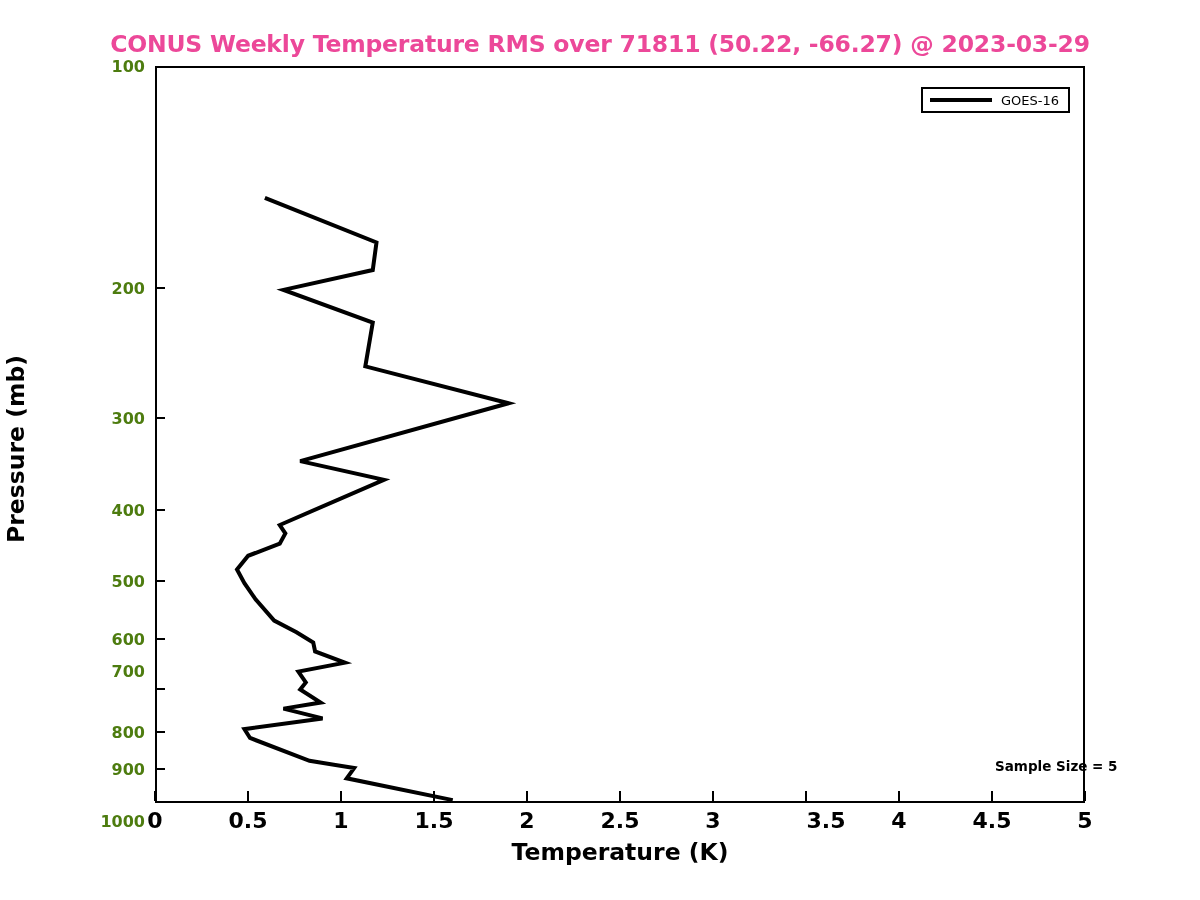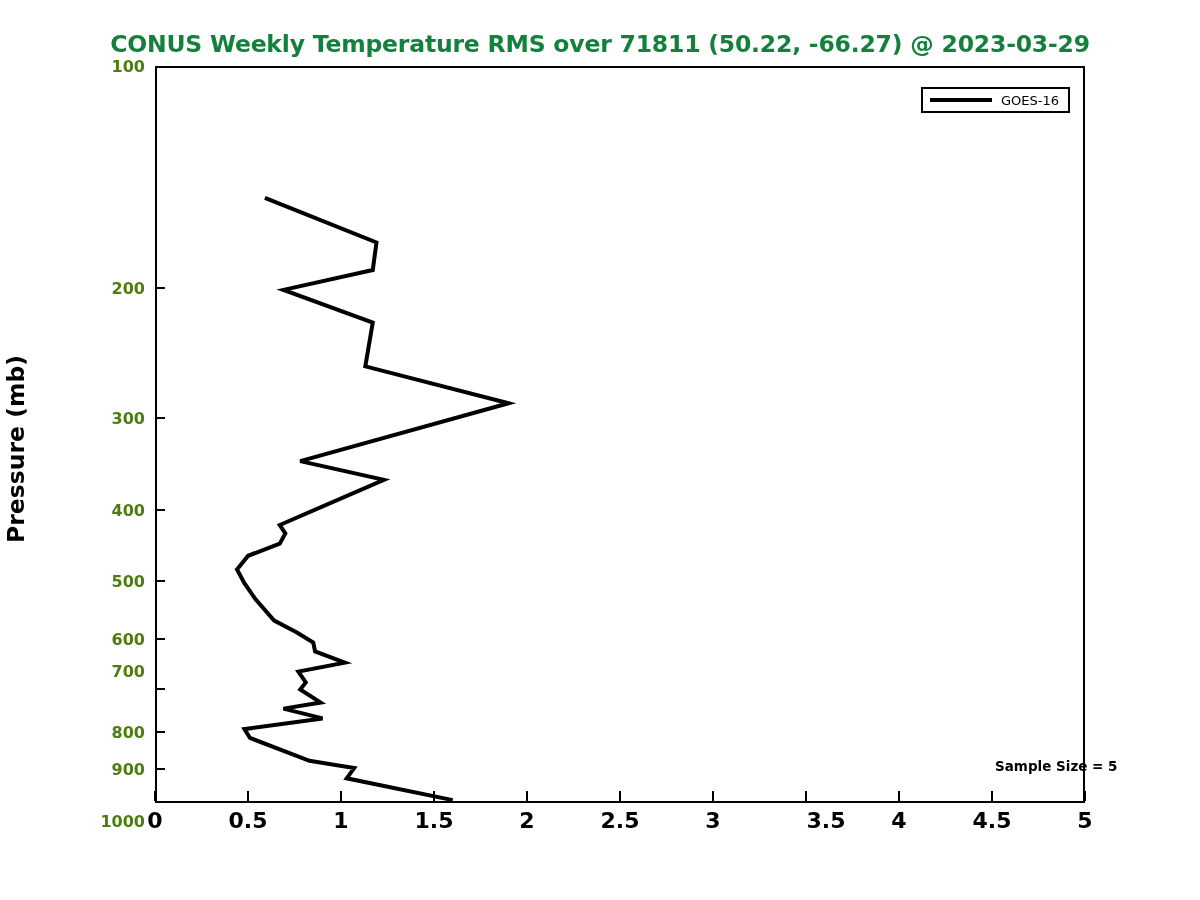--- a/index.html
+++ b/index.html
@@ -21,21 +21,21 @@
   }
   
   #chart-title {
     position: absolute;
     left: 0;
     top: 30px;
     width: 1200px;
     text-align: center;
     font-size: 23.5px;
     font-weight: bold;
-    color: #15803d;
+    color: #ec4899;
     letter-spacing: -0.2px;
     white-space: nowrap;
   }
   
   #plot-area {
     position: absolute;
     left: 155px;
     top: 66px;
     width: 930px;
     height: 737px;
@@ -195,20 +195,21 @@
       <div class="ytick-label" style="top: 639.497px;">600</div>
       <div class="ytick-mark" style="left: 155px; top: 687.837px; width: 10px;"></div>
       <div class="ytick-label" style="top: 671px;">700</div>
       <div class="ytick-mark" style="left: 155px; top: 730.577px; width: 10px;"></div>
       <div class="ytick-label" style="top: 731.577px;">800</div>
       <div class="ytick-mark" style="left: 155px; top: 768.277px; width: 10px;"></div>
       <div class="ytick-label" style="top: 769.277px;">900</div>
       <div class="ytick-label" style="top: 803px; margin-top: 18px;">1000</div>
     </div>
 
+  <div id="xaxis-title">Temperature (K)</div>
   <div id="yaxis-title">Pressure (mb)</div>
 
   <div id="legend">
     <span id="legend-line" style="background: rgb(0, 0, 0);"></span>
     <span id="legend-label">GOES-16</span>
   </div>
 
   <div id="sample-size">Sample Size = 5</div>
 
 </div>

